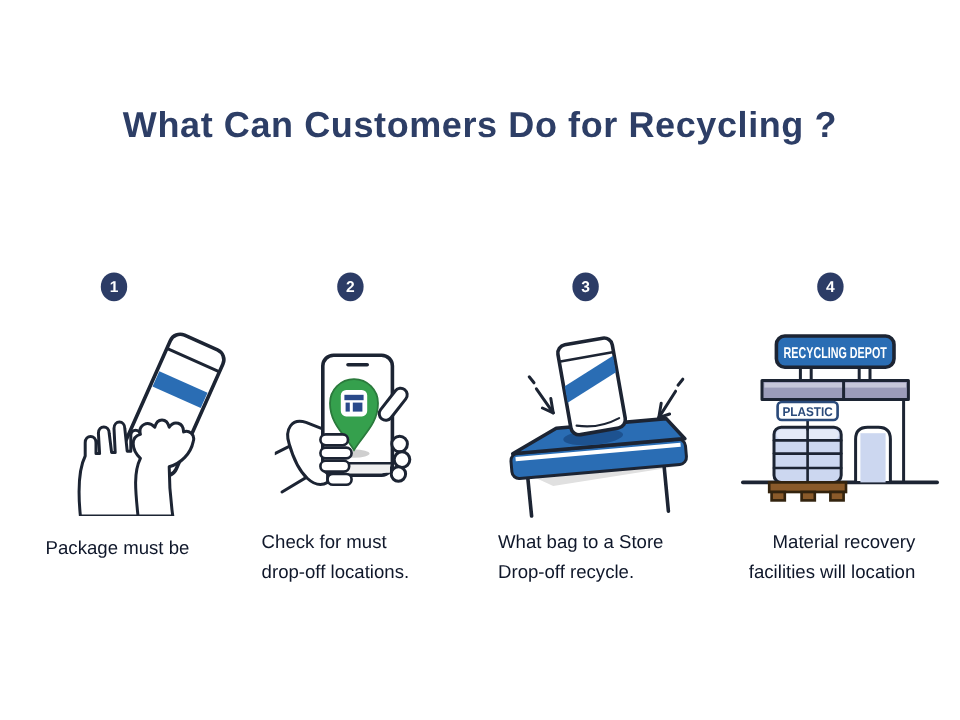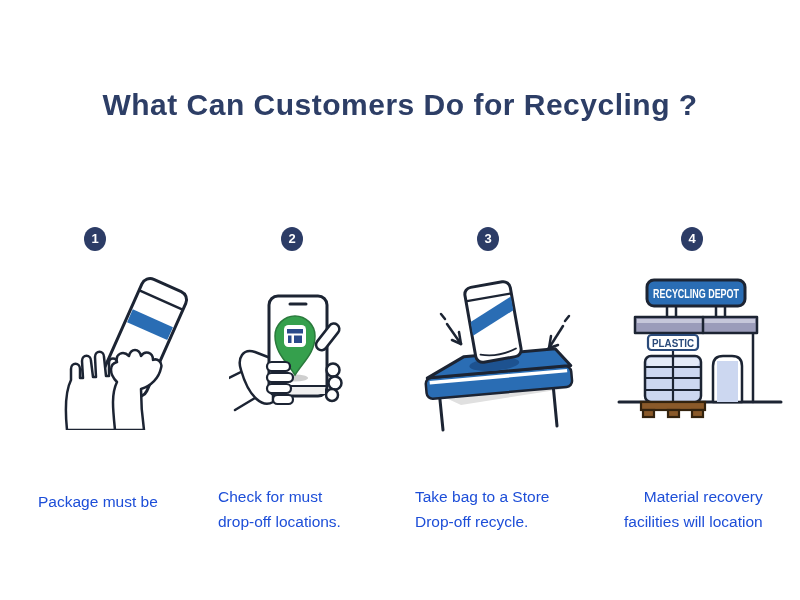--- a/index.html
+++ b/index.html
@@ -24,21 +24,21 @@
     color: #ffffff; font-size: 13px; font-weight: bold;
     line-height: 24px; text-align: center;
   }
   .art { position: absolute; }
   .s1 .art { left: 45px; top: 48px; }
   .s2 .art { left: 32px; top: 52px; }
   .s3 .art { left: 22px; top: 50px; }
   .s4 .art { left: 18px; top: 48px; }
   .caption {
     position: absolute; top: 218px;
-    font-size: 15.5px; line-height: 25px; color: #1d4ed8; margin-top: 44px;
+    font-size: 15.5px; line-height: 25px; color: #0f172a;
   }
   .s1 .caption { left: 38px; top: 223px; }
   .s2 .caption { left: 21px; }
   .s3 .caption { left: 22px; }
   .s4 .caption { left: 27px; text-align: right; }
   svg .outline { stroke: #1c2433; stroke-linejoin: round; stroke-linecap: round; }
   svg text { font-family: "Liberation Sans", sans-serif; }
 </style>
 </head>
 <body>
@@ -124,21 +124,21 @@
             <path d="M46,72 L44,60"></path>
           <path d="M26,42 L30,47"></path>
           <path d="M148,54 L134,76"></path>
             <path d="M134,76 L143,73"></path>
             <path d="M134,76 L136,64"></path>
           <path d="M154,44 L150,49"></path>
         </g>
       </svg>
     </div>
     <div class="caption">
-      <div>Take bag to a Store</div>
+      <div>What bag to a Store</div>
       <div>Drop-off recycle.</div>
     </div>
   </div>
 
   <div class="step s4">
     <div class="num">4</div>
     <div class="art">
       <svg width="170" height="152" viewBox="0 0 170 152">
         <line class="outline" x1="52" y1="36" x2="52" y2="47" stroke-width="2.5"></line>
         <line class="outline" x1="61" y1="36" x2="61" y2="47" stroke-width="2.5"></line>

